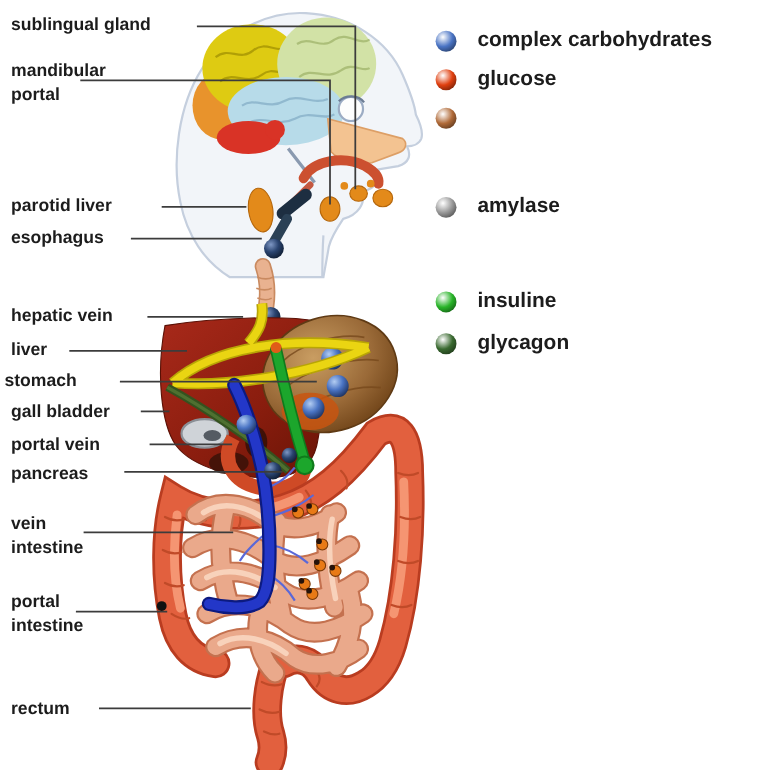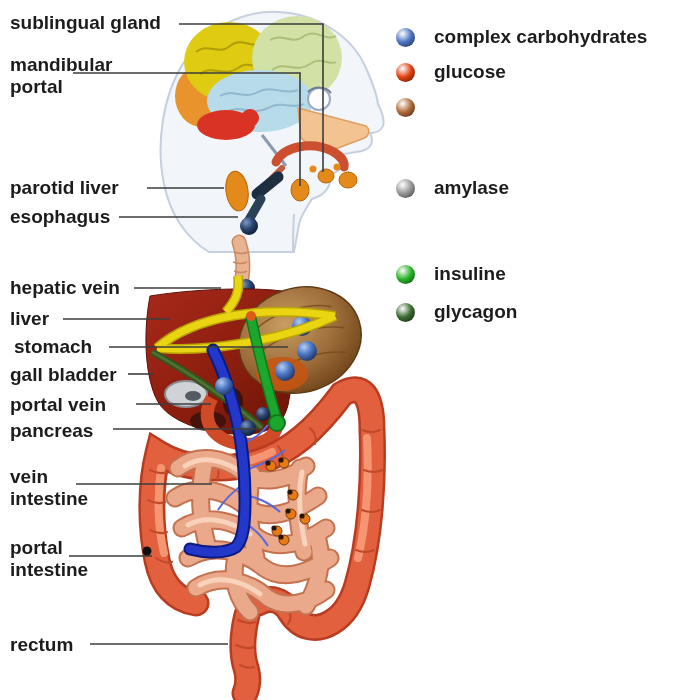--- a/index.html
+++ b/index.html
@@ -1,19 +1,19 @@
 <!DOCTYPE html>
 <html><head>
 <meta charset="utf-8">
 <style>
   html,body{margin:0;padding:0;background:#ffffff;}
   body{width:700px;height:700px;position:relative;overflow:hidden;
        font-family:"Liberation Sans",sans-serif;}
   #art{position:absolute;left:0;top:0;width:700px;height:700px;}
-  .lbl{position:absolute;color:#1c1c1c;font-size:19px;font-weight:700;
+  .lbl{position:absolute;color:#1c1c1c;font-size:16px;font-weight:700;
        line-height:22px;white-space:nowrap;letter-spacing:0;}
   .legend-row{position:absolute;display:flex;align-items:center;gap:19px;height:22px;justify-content:center;}
   .legend-sphere{width:19px;height:19px;border-radius:50%;flex:0 0 auto;}
   .legend-text{color:#1c1c1c;font-size:19px;font-weight:700;white-space:nowrap;}
 </style>
 </head>
 <body>
 
 <svg id="art" viewBox="0 0 700 700">
   <defs>
@@ -222,21 +222,21 @@
     <path d="M 90,644 H 228"></path>
   </g>
 </svg>
 
 <div class="lbl" style="left:10px;top:12px"><span>sublingual gland</span></div>
 <div class="lbl" style="left:10px;top:54px"><span>mandibular</span><br><span>portal</span></div>
 <div class="lbl" style="left:10px;top:177px"><span>parotid liver</span></div>
 <div class="lbl" style="left:10px;top:206px"><span>esophagus</span></div>
 <div class="lbl" style="left:10px;top:277px"><span>hepatic vein</span></div>
 <div class="lbl" style="left:10px;top:308px"><span>liver</span></div>
-<div class="lbl" style="left:14px;top:336px"><span>stomach</span></div>
+<div class="lbl" style="left:4px;top:336px"><span>stomach</span></div>
 <div class="lbl" style="left:10px;top:364px"><span>gall bladder</span></div>
 <div class="lbl" style="left:10px;top:394px"><span>portal vein</span></div>
 <div class="lbl" style="left:10px;top:420px"><span>pancreas</span></div>
 <div class="lbl" style="left:10px;top:466px"><span>vein</span><br><span>intestine</span></div>
 <div class="lbl" style="left:10px;top:537px"><span>portal</span><br><span>intestine</span></div>
 <div class="lbl" style="left:10px;top:634px"><span>rectum</span></div>
 
 <div class="legend-row" style="left:396px;top:26px">
   <span class="legend-sphere" style="background: radial-gradient(circle at 35% 30%, rgb(255, 255, 255) 0%, rgb(74, 116, 196) 48%, rgb(0, 0, 0) 125%);"></span>
   <span class="legend-text">complex carbohydrates</span>

